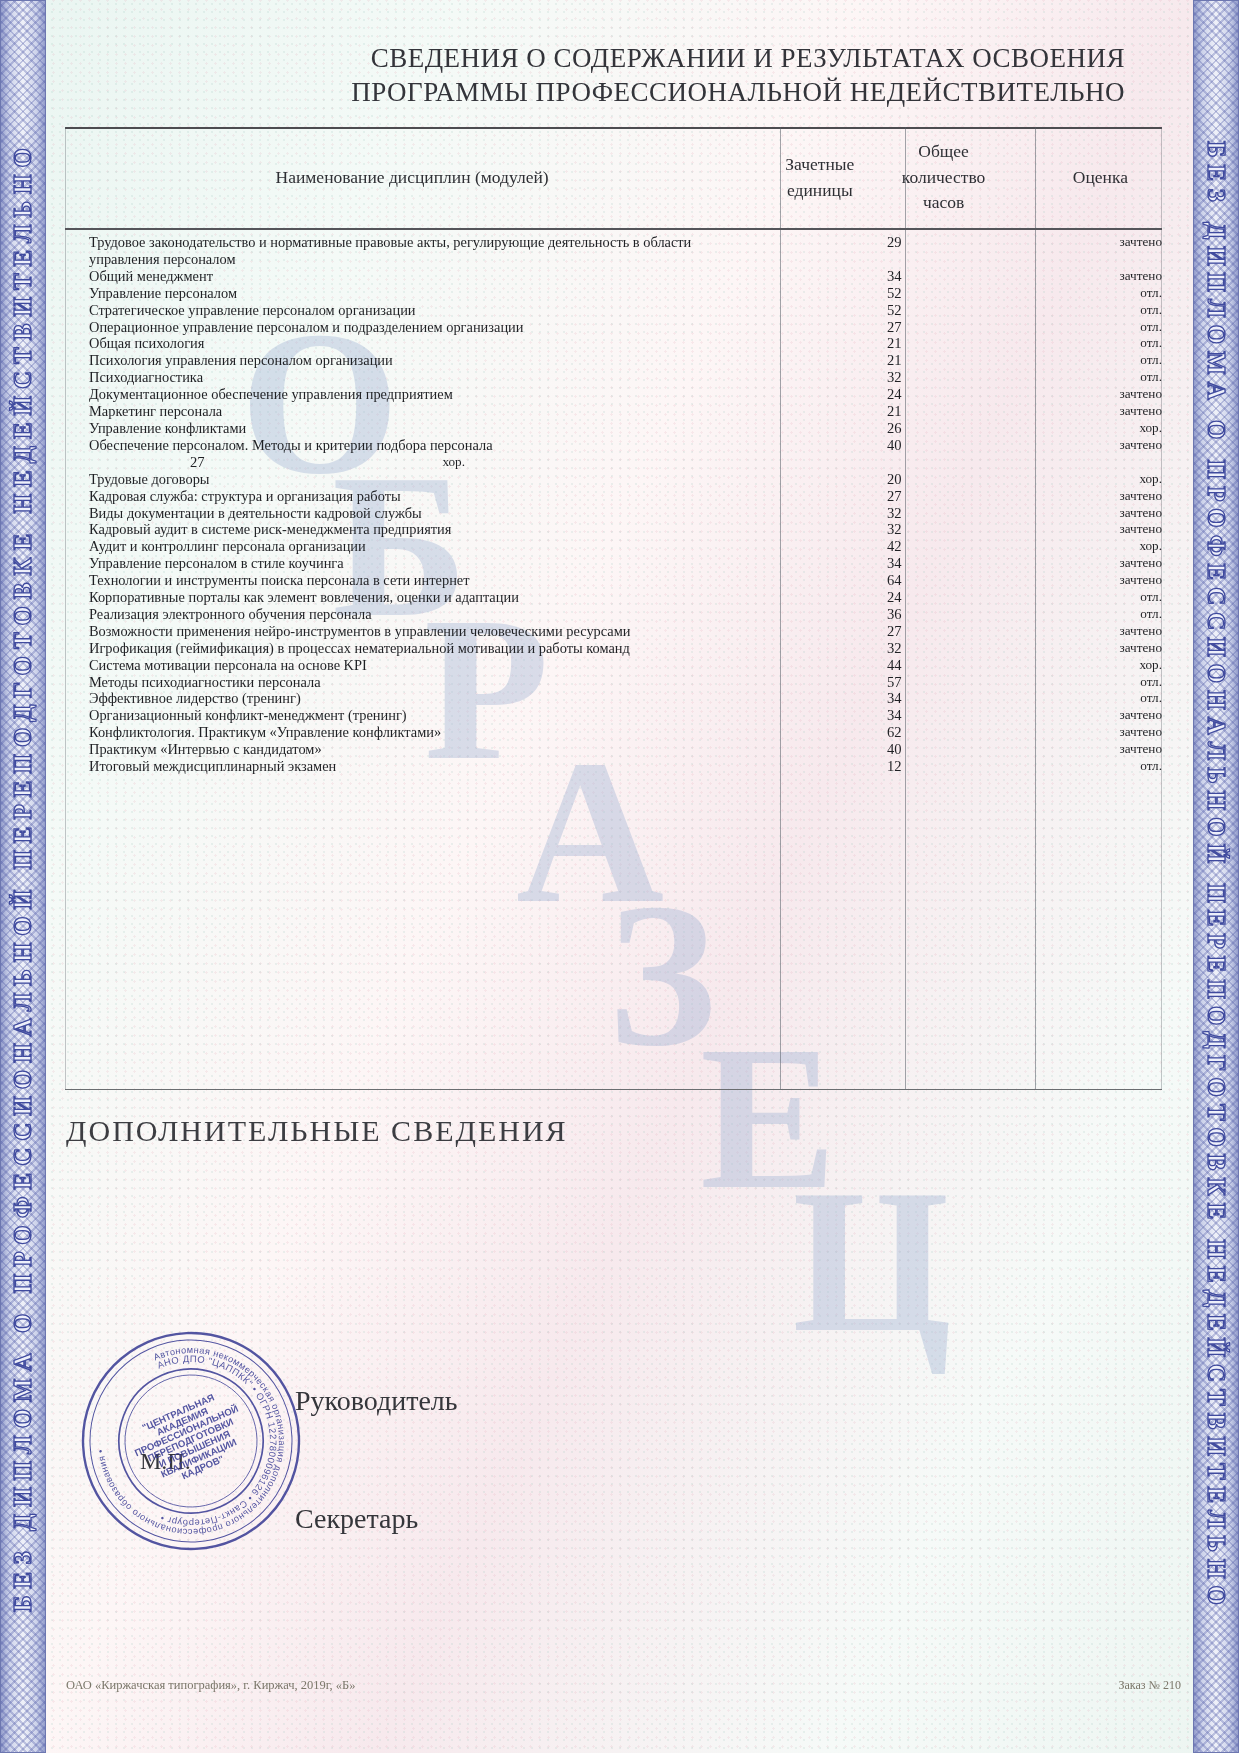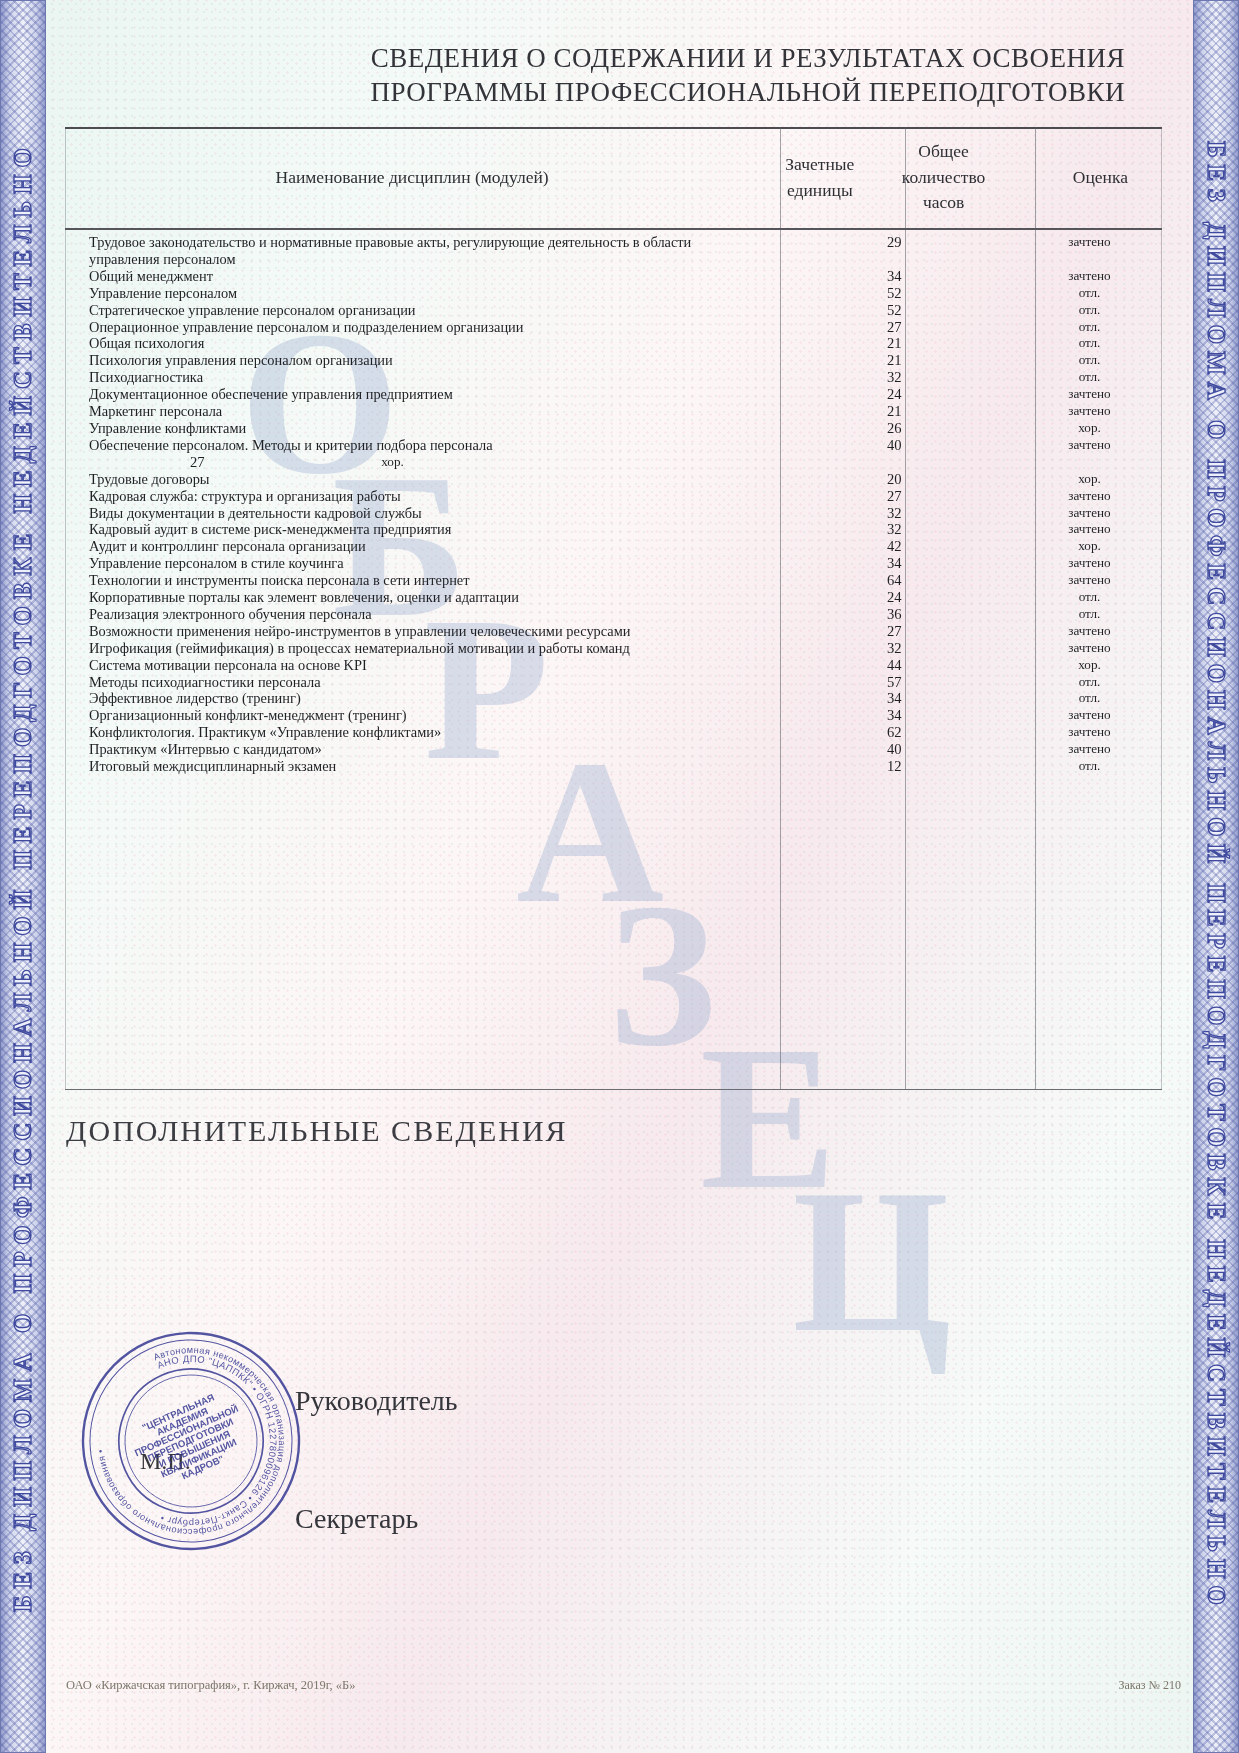--- a/index.html
+++ b/index.html
@@ -58,21 +58,21 @@
   .th{white-space:pre-line;text-align:center;font-size:17.5px;line-height:1.45;}
   .th.name{width:715px;}
   .th.credit{width:125px;}
   .th.hours{width:130px;}
   .th.grade{width:127px;padding-left:32px;}
   .tbody{position:absolute;left:0;top:107px;width:100%;}
   .trow{display:flex;align-items:flex-start;}
   .c-name{flex:1;padding:0 14px 0 24px;font-size:14.4px;line-height:16.9px;color:#1f2024;}
   .c-credit{width:125px;}
   .c-hours{width:130px;text-align:left;font-size:14.6px;line-height:16.9px;color:#1f2024;}
-  .c-grade{width:145px;text-align:center;font-size:13.2px;line-height:16.9px;color:#1f2024;}
+  .c-grade{width:145px;text-align:right;font-size:13.2px;line-height:16.9px;color:#1f2024;}
   
   .addl{
     position:absolute;left:66px;top:1114px;z-index:3;
     font-size:30px;letter-spacing:2px;color:#3c3d42;
   }
   
   .stamp{position:absolute;left:72px;top:1322px;z-index:4;transform:rotate(-24deg);opacity:0.88;}
   .sig-label{position:absolute;z-index:3;font-size:28px;color:#35363b;}
   .sig-head{left:295px;top:1385px;}
   .sig-sec{left:295px;top:1483px;margin-top:20px;}
@@ -98,21 +98,21 @@
       <span class="wm-letter" style="left: 92px; top: 143px;">Б</span>
       <span class="wm-letter" style="left: 184px; top: 286px;">Р</span>
       <span class="wm-letter" style="left: 276px; top: 429px;">А</span>
       <span class="wm-letter" style="left: 368px; top: 572px;">З</span>
       <span class="wm-letter" style="left: 460px; top: 715px;">Е</span>
       <span class="wm-letter" style="left: 552px; top: 858px;">Ц</span>
     </div>
 
   <div class="title">
     <div>СВЕДЕНИЯ О СОДЕРЖАНИИ И РЕЗУЛЬТАТАХ ОСВОЕНИЯ</div>
-    <div>ПРОГРАММЫ ПРОФЕССИОНАЛЬНОЙ ПЕРЕПОДГОТОВКИ</div>
+    <div>ПРОГРАММЫ ПРОФЕССИОНАЛЬНОЙ НЕДЕЙСТВИТЕЛЬНО</div>
   </div>
 
   <div class="tbl">
     <div class="top-line"></div>
     <div class="vline v0"></div>
     <div class="vline v1"></div>
     <div class="vline v2"></div>
     <div class="vline v3"></div>
     <div class="vline v4"></div>
     <div class="thead">

